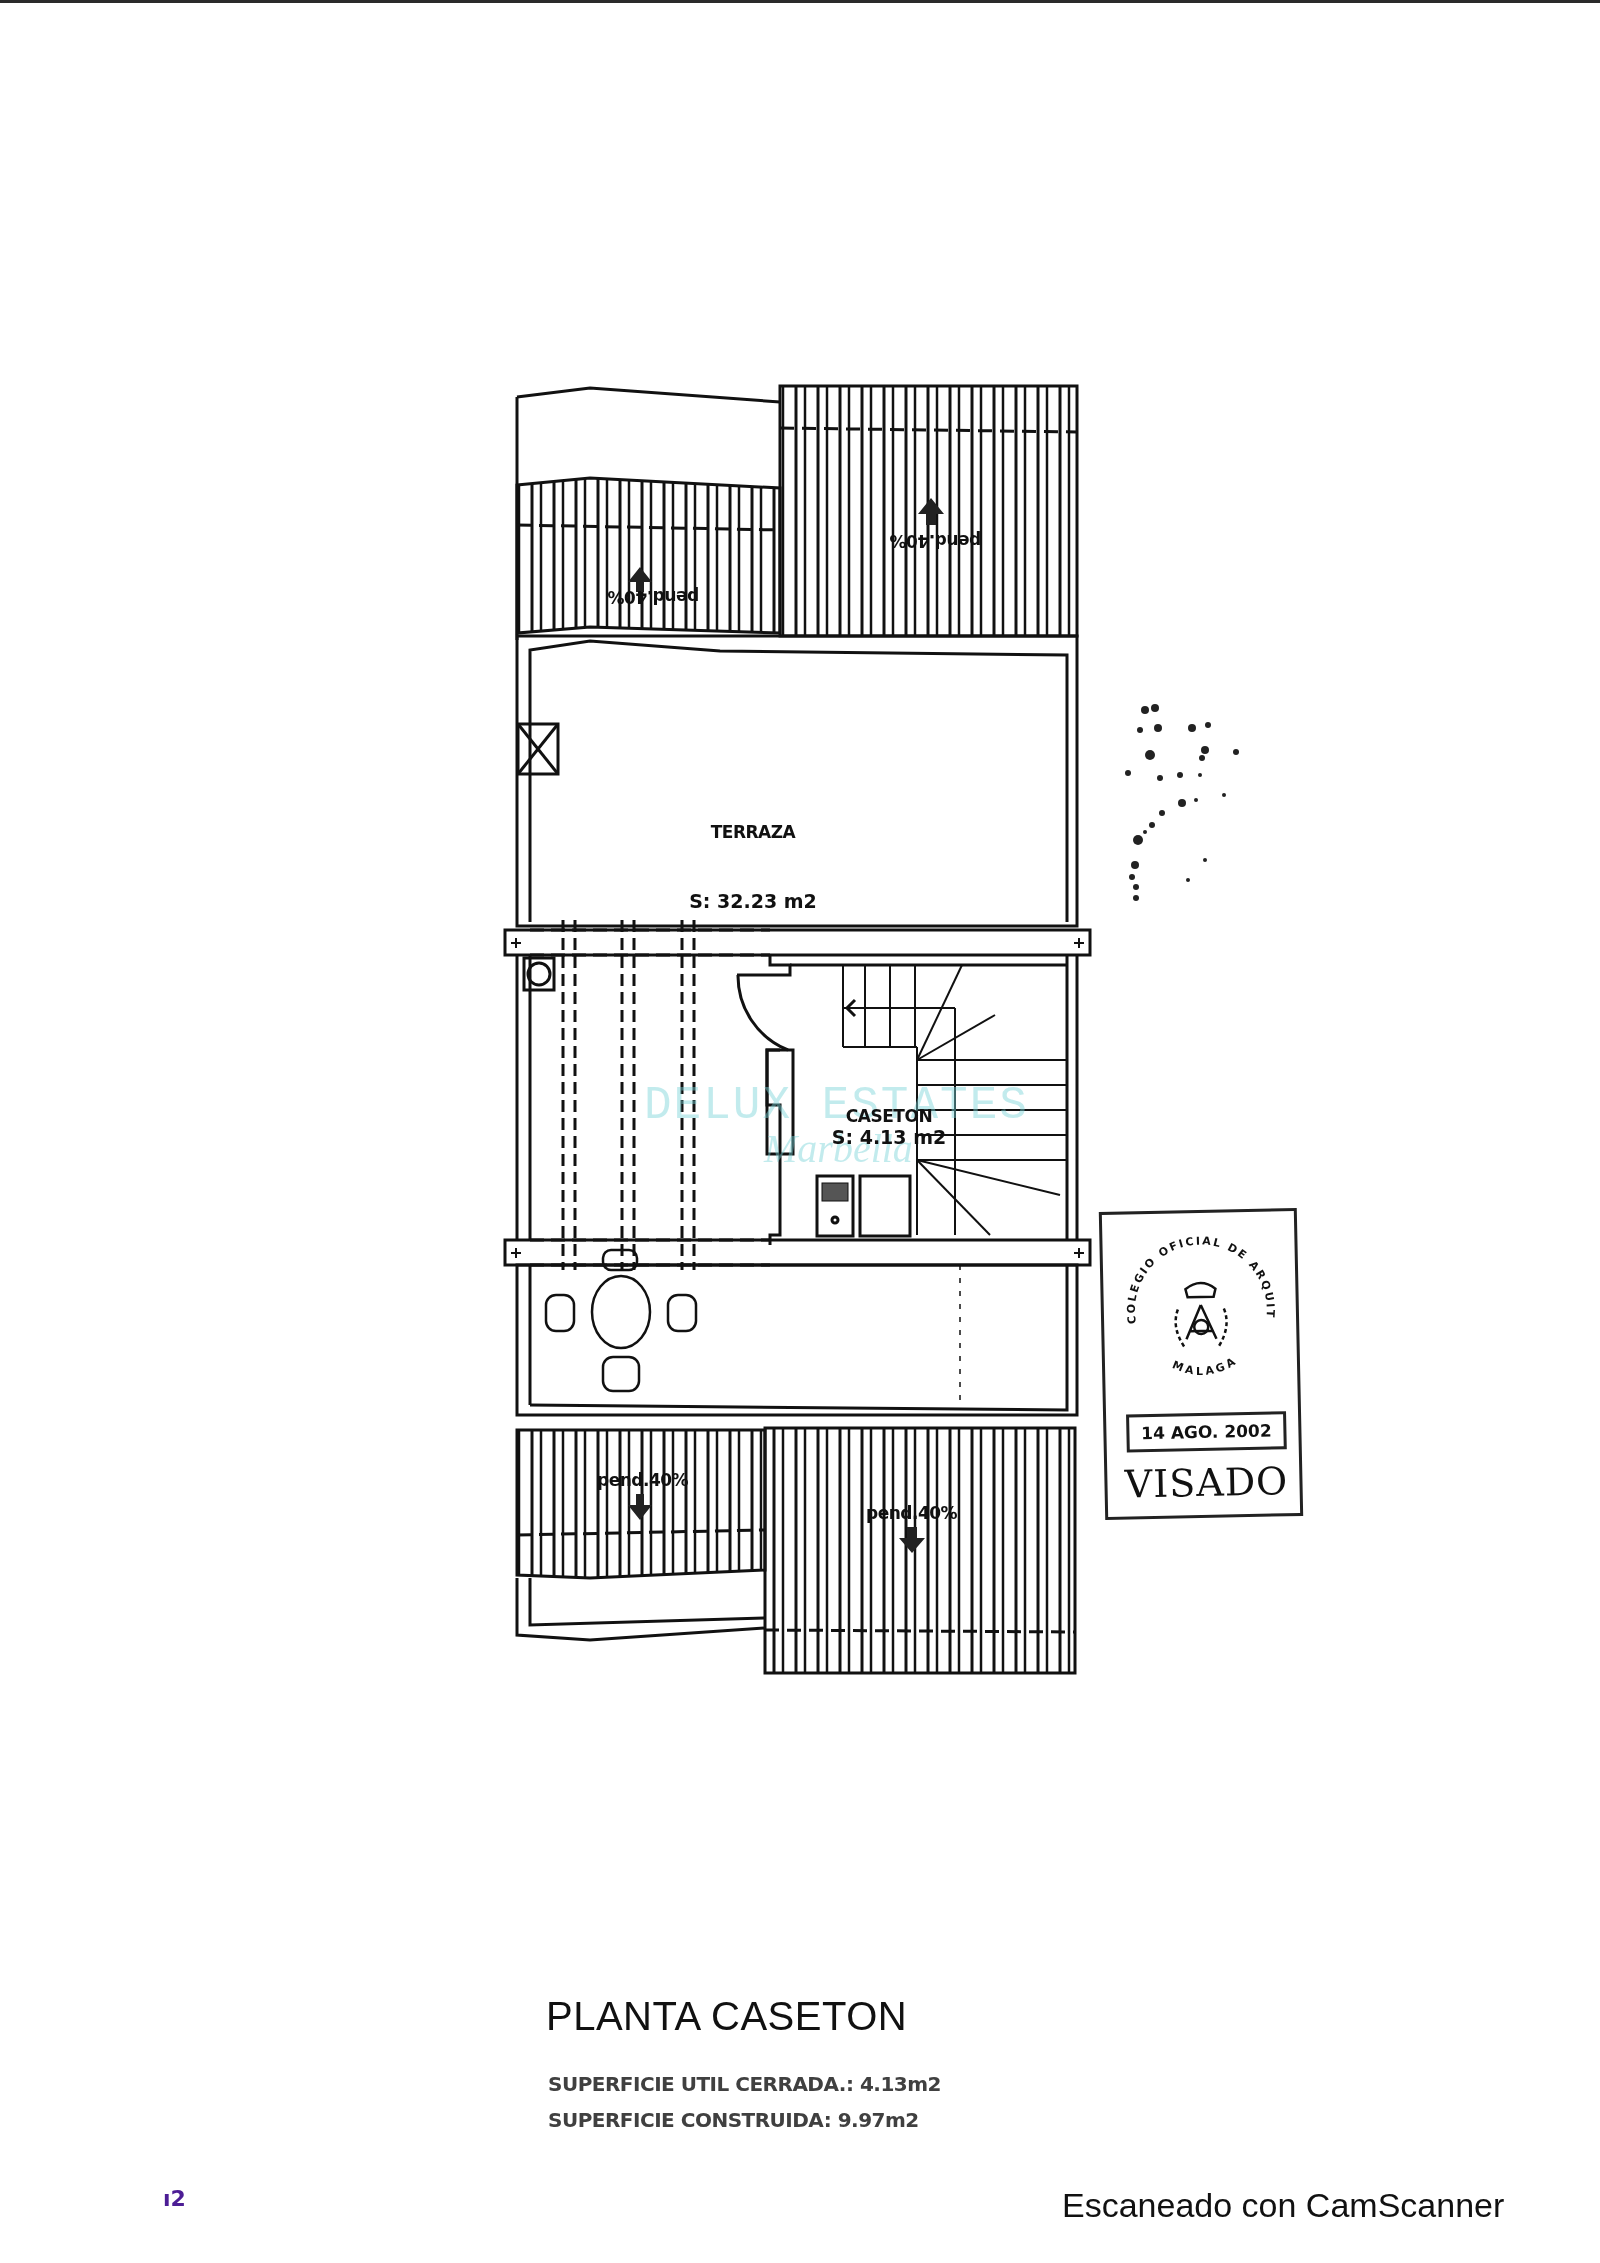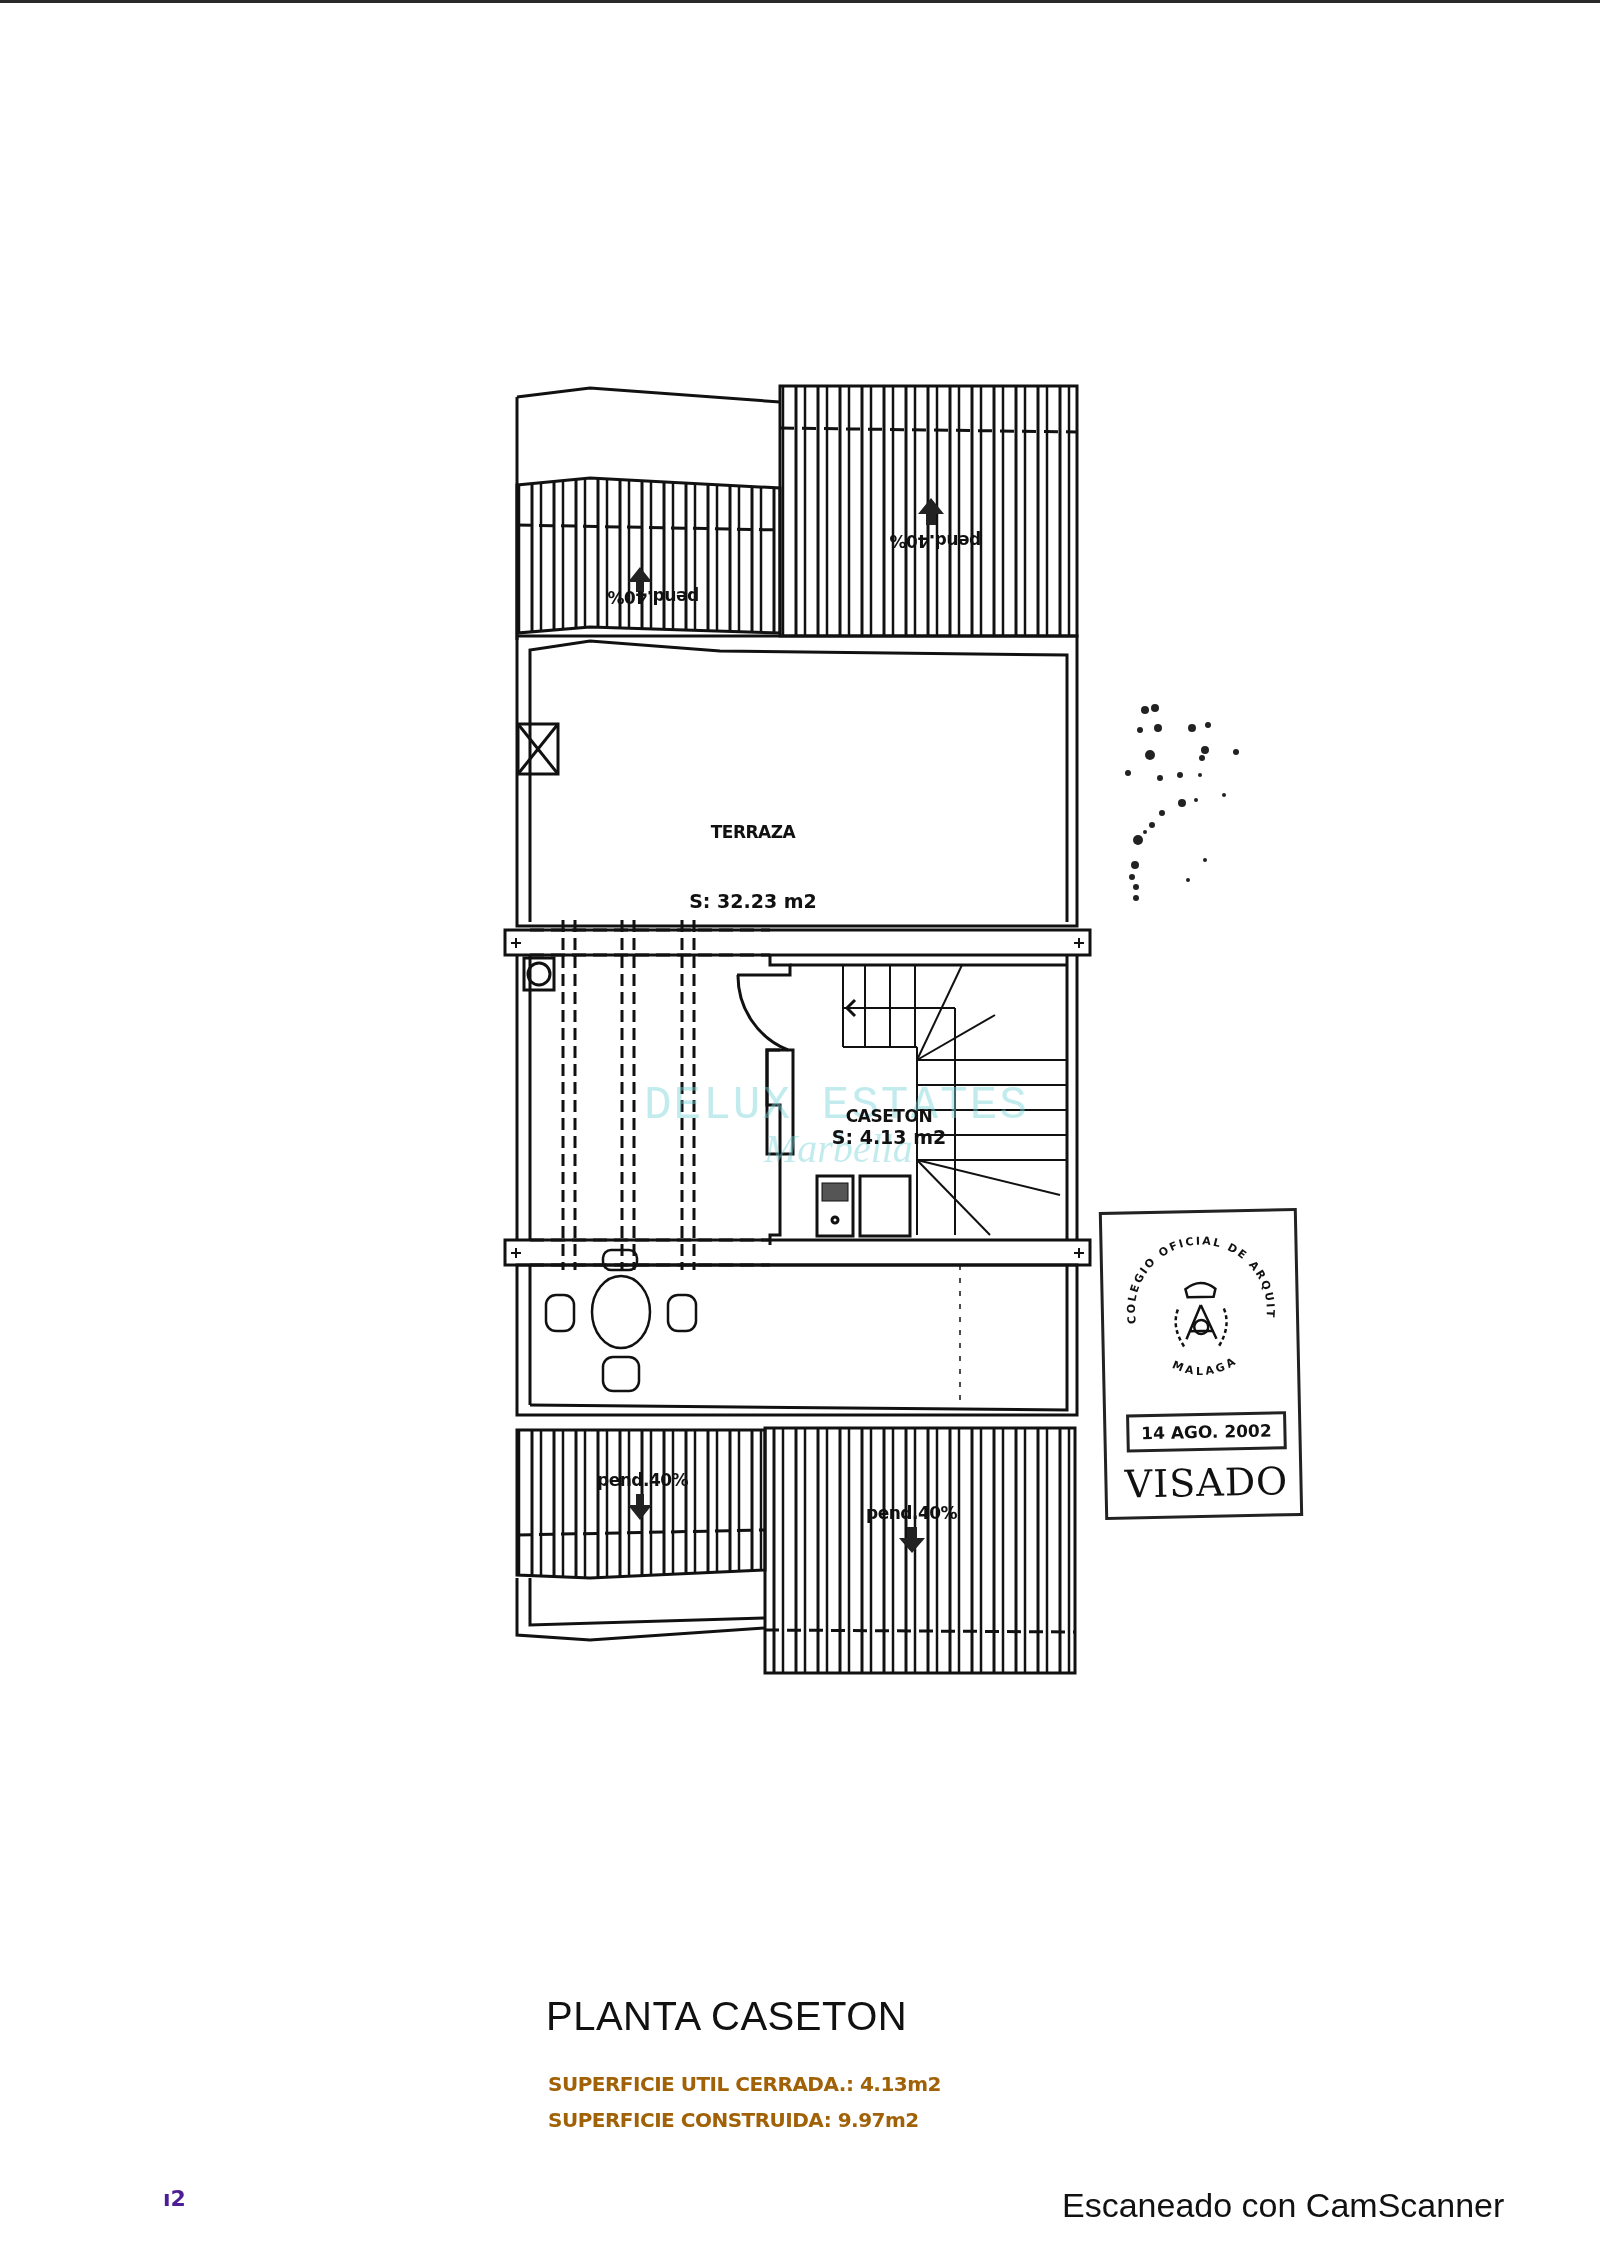--- a/index.html
+++ b/index.html
@@ -11,21 +11,21 @@
   .room-area { font-size: 19px; transform: translateX(-50%); }
   .slope { font-size: 17px; letter-spacing: -0.5px; }
   .slope.flipped { transform: rotate(180deg); }
   .watermark { position: absolute; left: 600px; top: 1080px; color: rgba(120,210,215,0.45); font-family: Liberation Mono, monospace; font-size: 46px; letter-spacing: 2px; margin-left: 44px; }
   .watermark-sub { position: absolute; left: 764px; top: 1125px; color: rgba(120,210,215,0.45); font-family: "Liberation Serif", serif; font-style: italic; font-size: 40px; }
   .stamp { position: absolute; left: 1102px; top: 1210px; width: 198px; height: 308px; border: 3px solid #222; transform: rotate(-1.2deg); box-sizing: border-box; }
   .stamp-seal { position: absolute; left: 12px; top: 14px; width: 170px; height: 170px; }
   .stamp-date { position: absolute; left: 20px; top: 200px; width: 160px; height: 38px; border: 3px solid #222; box-sizing: border-box; text-align: center; font-family: "DejaVu Sans", sans-serif; font-weight: bold; font-size: 17px; line-height: 32px; color: #111; }
   .stamp-visado { position: absolute; left: 0; top: 248px; width: 198px; text-align: center; font-family: "DejaVu Serif", serif; font-size: 38px; color: #111; letter-spacing: 1px; }
   .title { position: absolute; left: 546px; top: 1994px; font-family: "Liberation Sans", sans-serif; font-size: 40px; color: #111; letter-spacing: 0.5px; }
-  .surf { position: absolute; left: 548px; font-family: "DejaVu Sans", sans-serif; font-size: 20px; color: #a16207; font-weight: bold; letter-spacing: -0.5px; }
+  .surf { position: absolute; left: 548px; font-family: "DejaVu Sans", sans-serif; font-size: 20px; color: #404040; font-weight: bold; letter-spacing: -0.5px; }
   .corner-mark { position: absolute; left: 163px; top: 2158px; font-family: "DejaVu Sans", sans-serif; font-weight: bold; font-size: 22px; color: #4c1d95; margin-top: 28px; }
   .footer { position: absolute; left: 1062px; top: 2186px; font-family: "Liberation Sans", sans-serif; font-size: 34px; color: #111; }
 </style>
 </head>
 <body>
 
 <div class="topline"></div>
 
 <svg id="plan" width="1600" height="2263" viewBox="0 0 1600 2263" fill="none" stroke="#111" stroke-width="3">
   <defs>

